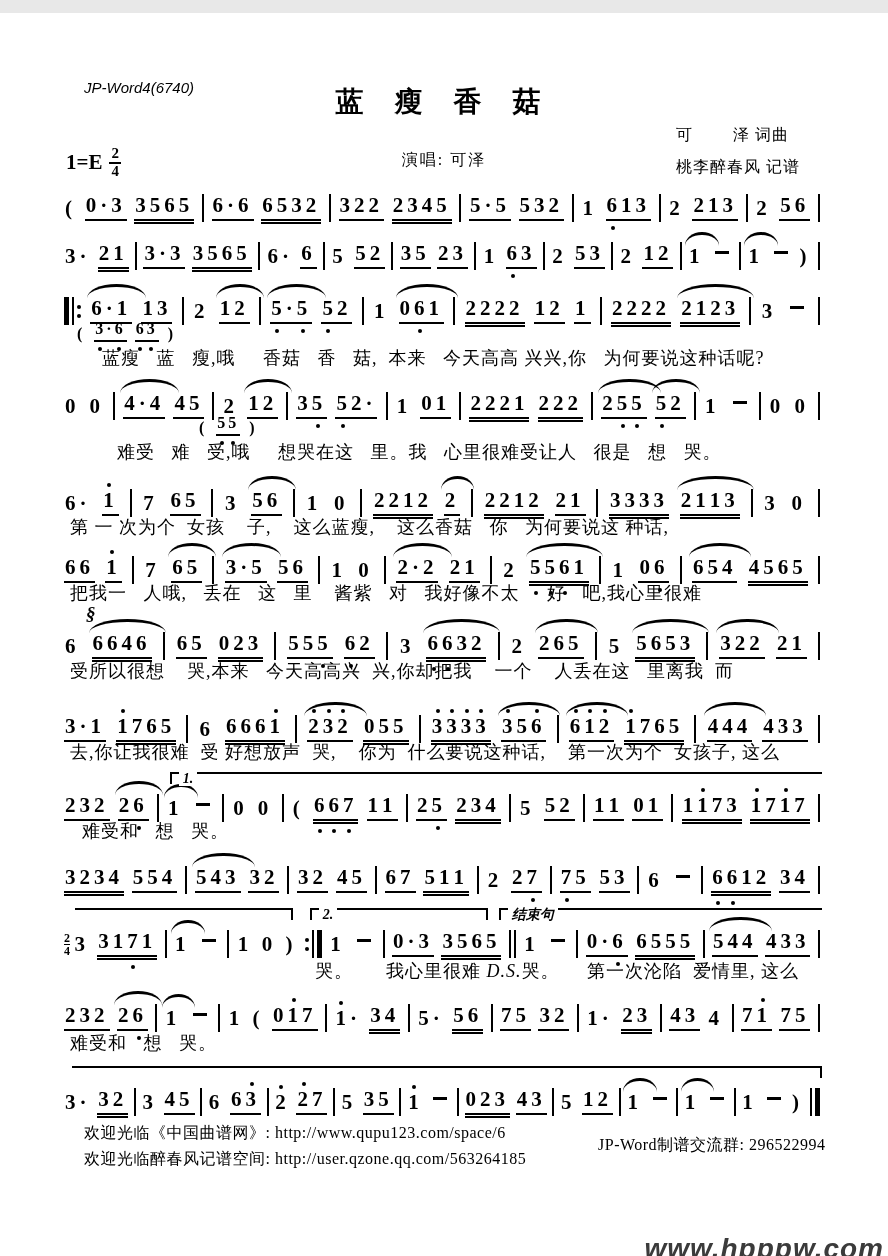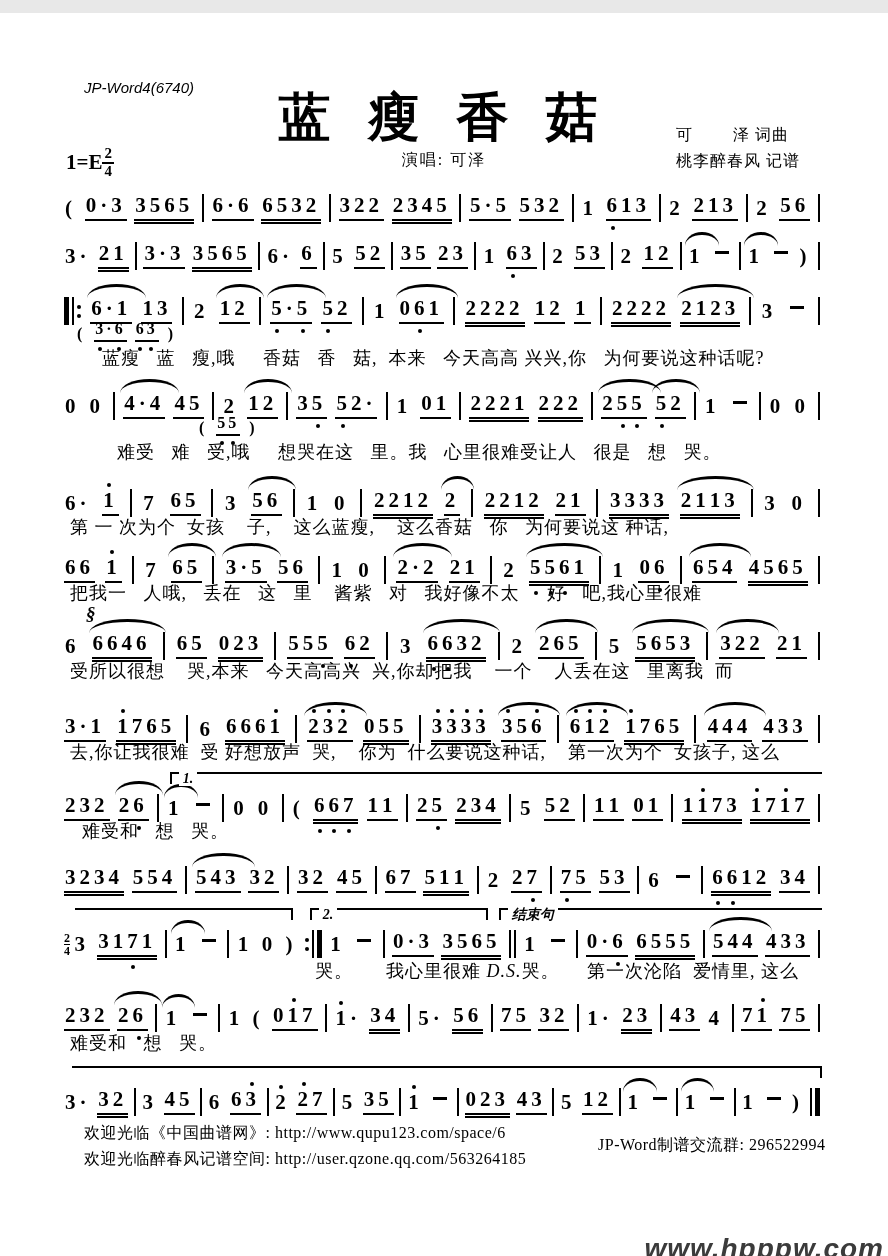--- a/index.html
+++ b/index.html
@@ -2,25 +2,25 @@
 <html><head>
 <meta charset="utf-8">
 <style>
   html,body{margin:0;padding:0;background:#e8e8e8;}
   .page{position:relative;width:888px;height:1256px;background:#ffffff;color:#000;
         font-family:"Liberation Serif",serif;overflow:hidden;margin:13px auto;}
 
   
   .hdr-tag{position:absolute;left:84px;top:66px;font:italic 15px "Liberation Sans",sans-serif;}
   .title{position:absolute;left:0;right:0;top:70px;text-align:center;
-         font-weight:bold;font-size:52px;letter-spacing:12px;}
+         font-weight:bold;font-size:28px;letter-spacing:12px;}
   .credit{position:absolute;left:676px;font-size:16px;white-space:pre;letter-spacing:1px;}
-  .c1{top:112px}.c2{top:138px}
+  .c1{top:112px}.c2{top:144px}
   .singer{position:absolute;left:0;right:0;top:137px;text-align:center;font-size:16px;letter-spacing:2px;}
-  .keysig{position:absolute;left:66px;top:133px;font-weight:bold;font-size:21px;display:flex;align-items:center;}
+  .keysig{position:absolute;left:66px;top:133px;font-weight:bold;font-size:21px;display:flex;align-items:center;gap:7px;}
   .frac{display:inline-flex;flex-direction:column;font-size:15px;line-height:1.05;text-align:center;font-weight:bold;}
   .frac b:first-child{border-bottom:2px solid #000;padding:0 2px;}
 
   
   #score .sysline{position:absolute;left:64px;width:756px;display:flex;
         align-items:center;justify-content:space-between;height:34px;}
   .tok{position:relative;display:inline-flex;align-items:flex-end;
        font-weight:bold;font-size:21px;line-height:1;letter-spacing:4px;padding:0 1px;}
   .tok.sm{font-size:16px;letter-spacing:3px;}
   .tok.u1,.tok.u2{border-bottom:2px solid #000;padding-bottom:3px;}

